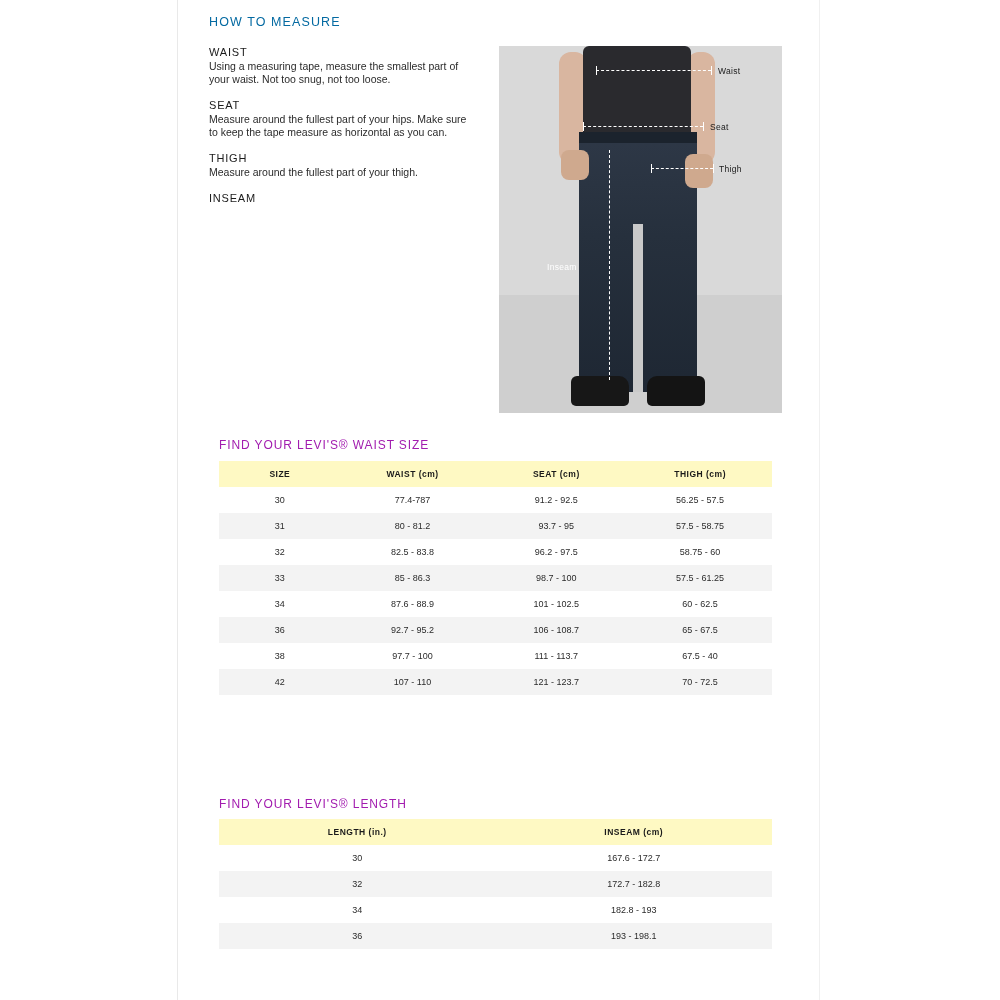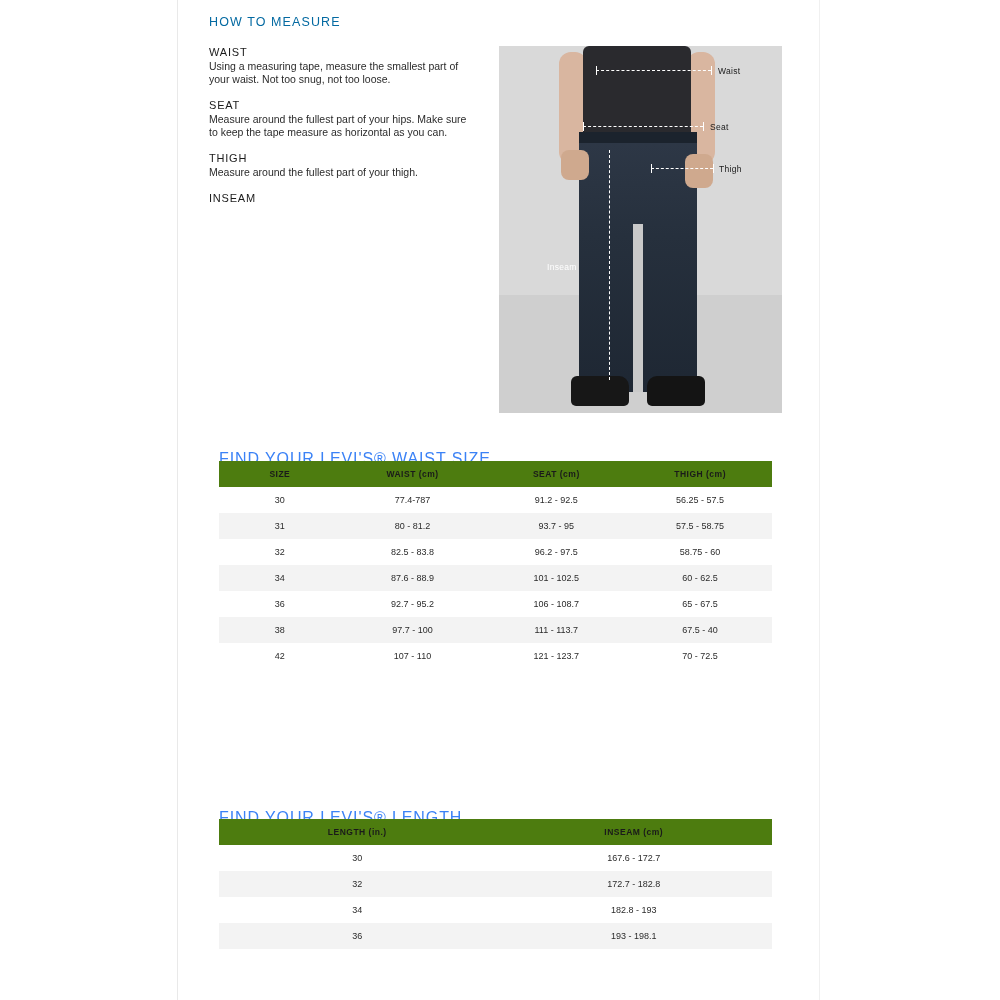--- a/index.html
+++ b/index.html
@@ -159,38 +159,37 @@
     position: absolute;
     font-size: 8.5px;
     color: #1a1a1a;
     letter-spacing: 0.3px;
   }
   .photo-label.light { color: #ffffff; }
 
   
   .table-title {
     position: absolute;
-    font-size: 16px;
+    font-size: 12px;
     letter-spacing: 0.9px;
-    color: #3b82f6;
-    margin-top: 12px;
+    color: #a21caf;
   }
   table {
     border-collapse: collapse;
     width: 100%;
     table-layout: fixed;
   }
   th {
     font-size: 8.5px;
     letter-spacing: 0.5px;
     font-weight: 700;
     color: #1a1a1a;
     padding: 8px 0;
     text-align: center;
-    background: #4d7c0f;
+    background: #fef9c3;
   }
   td {
     font-size: 9px;
     color: #2b2b2b;
     padding: 8px 0;
     text-align: center;
   }
   tbody tr:nth-child(odd) td { background: #ffffff; }
   tbody tr:nth-child(even) td { background: #f3f3f3; }
 
@@ -301,20 +300,26 @@
             <td>93.7 - 95</td>
             <td>57.5 - 58.75</td>
           </tr>
           <tr>
             <td>32</td>
             <td>82.5 - 83.8</td>
             <td>96.2 - 97.5</td>
             <td>58.75 - 60</td>
           </tr>
           <tr>
+            <td>33</td>
+            <td>85 - 86.3</td>
+            <td>98.7 - 100</td>
+            <td>57.5 - 61.25</td>
+          </tr>
+          <tr>
             <td>34</td>
             <td>87.6 - 88.9</td>
             <td>101 - 102.5</td>
             <td>60 - 62.5</td>
           </tr>
           <tr>
             <td>36</td>
             <td>92.7 - 95.2</td>
             <td>106 - 108.7</td>
             <td>65 - 67.5</td>

